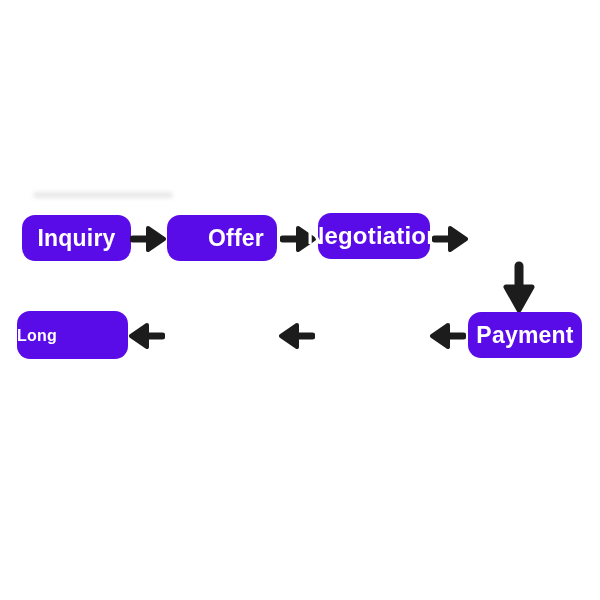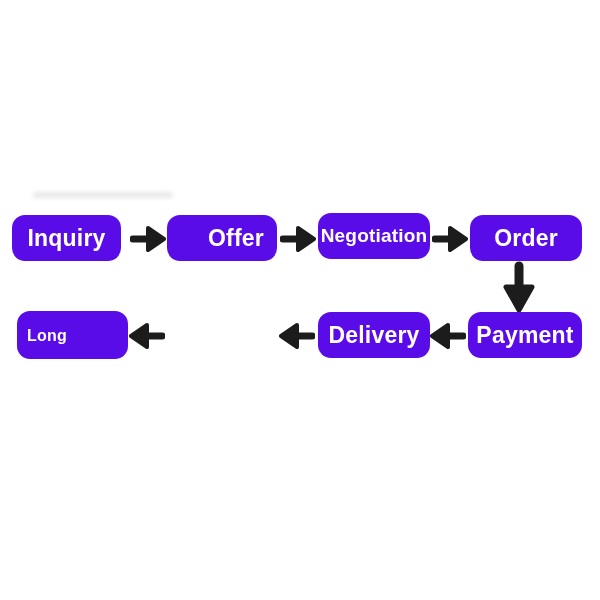--- a/index.html
+++ b/index.html
@@ -26,37 +26,36 @@
     color:var(--label);
     border-radius:13px;
     font-weight:bold;
     display:flex;
     align-items:center;
     justify-content:center;
     box-sizing:border-box;
     letter-spacing:0.2px;
   }
   .node.big{font-size:23px;}
-  .node.mid{font-size:19px;}
+  .node.mid{font-size:24px;}
   .node.twolines{
     font-size:16px;
     line-height:19px;
     flex-direction:column;
     align-items:flex-start;
     justify-content:center;
-    padding-left:10px;
   }
   .arrow{
     position:absolute;
     color:var(--arrow);
   }
   .arrow svg{display:block;}
 
   
-  .n-inquiry     {left:12px;  top:215px; width:109px; height:46px;}
+  .n-inquiry     {left:22px;  top:215px; width:109px; height:46px;}
   .n-offer       {left:167px; top:215px; width:110px; height:46px;padding-left:28px;}
   .n-negotiation {left:318px; top:213px; width:112px; height:46px;}
   .n-order       {left:470px; top:215px; width:112px; height:46px;}
   
   .n-payment     {left:468px; top:312px; width:114px; height:46px;justify-content:center;}
   .n-delivery    {left:318px; top:312px; width:112px; height:46px;}
   .n-aftersales  {left:165px; top:311px; width:112px; height:48px;}
   .n-longcoop    {left:17px;  top:311px; width:111px; height:48px;}
 
   .a1{left:130px; top:224px;}
@@ -109,45 +108,39 @@
     <span>Negotiation</span>
   </div>
 
   <div class="arrow a3">
     <svg width="36" height="30" viewBox="0 0 36 30">
       <line x1="3" y1="15" x2="19" y2="15" stroke="currentColor" stroke-width="7" stroke-linecap="round"></line>
       <polygon points="18,4 34,15 18,26" fill="currentColor" stroke="currentColor" stroke-width="4" stroke-linejoin="round"></polygon>
     </svg>
   </div>
 
-  <div class="node big n-order">
-    <span>Order</span>
-  </div>
 
   <div class="arrow a4">
     <svg width="32" height="52" viewBox="0 0 32 52">
       <line x1="16" y1="5" x2="16" y2="28" stroke="currentColor" stroke-width="9" stroke-linecap="round"></line>
       <polygon points="3,26 29,26 16,49" fill="currentColor" stroke="currentColor" stroke-width="5" stroke-linejoin="round"></polygon>
     </svg>
   </div>
 
   <div class="node big n-payment">
     <span>Payment</span>
   </div>
 
   <div class="arrow a5">
     <svg width="36" height="30" viewBox="0 0 36 30">
       <line x1="33" y1="15" x2="17" y2="15" stroke="currentColor" stroke-width="7" stroke-linecap="round"></line>
       <polygon points="18,4 2,15 18,26" fill="currentColor" stroke="currentColor" stroke-width="4" stroke-linejoin="round"></polygon>
     </svg>
   </div>
 
-  <div class="node big n-delivery">
-    <span>Delivery</span>
-  </div>
 
   <div class="arrow a6">
     <svg width="36" height="30" viewBox="0 0 36 30">
       <line x1="33" y1="15" x2="17" y2="15" stroke="currentColor" stroke-width="7" stroke-linecap="round"></line>
       <polygon points="18,4 2,15 18,26" fill="currentColor" stroke="currentColor" stroke-width="4" stroke-linejoin="round"></polygon>
     </svg>
   </div>
 
 
   <div class="arrow a7">

